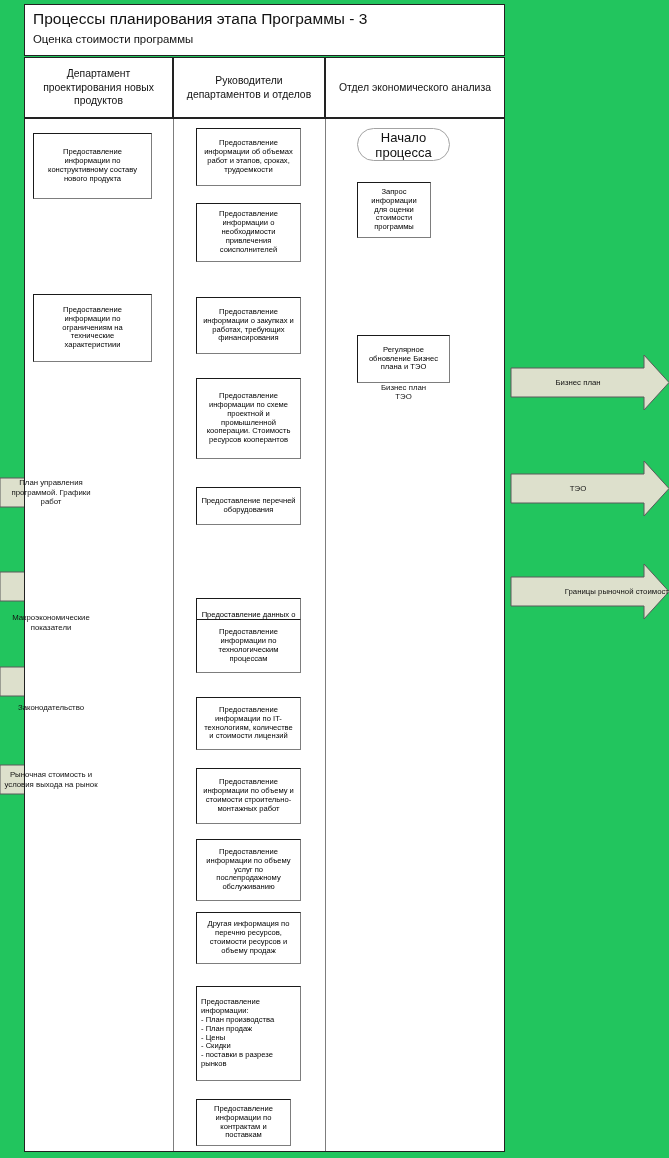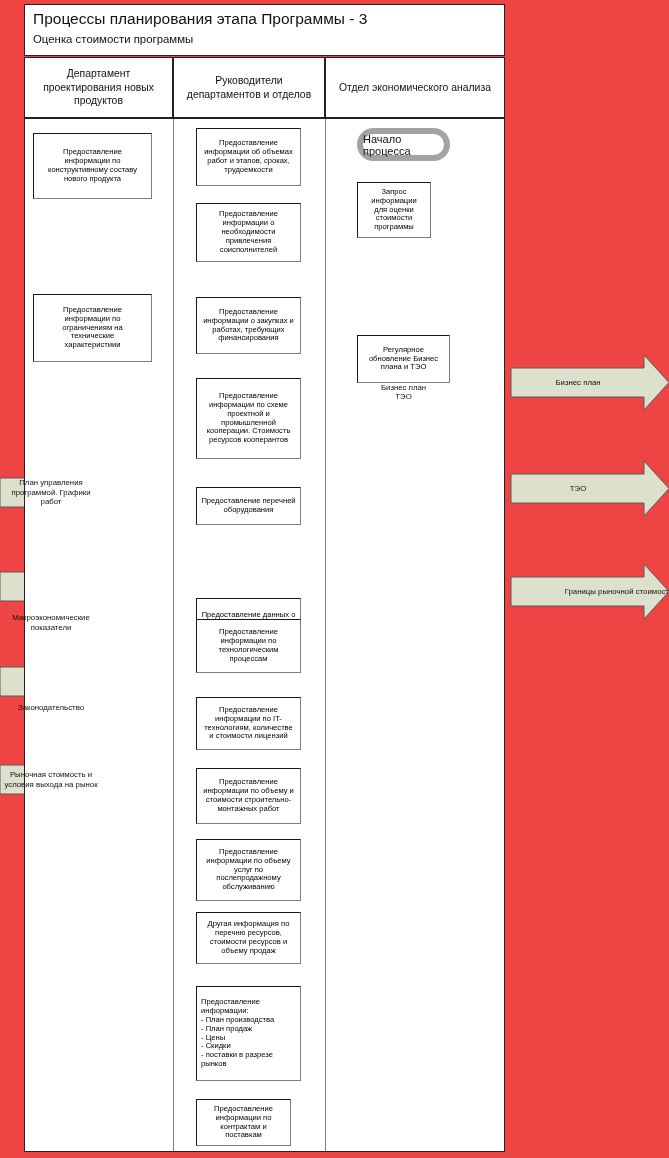--- a/index.html
+++ b/index.html
@@ -5,21 +5,21 @@
   html,body{margin:0;padding:0;background:#ffffff;}
   body{
     font-family:"Liberation Sans","DejaVu Sans",sans-serif;
     color:#000;
   }
   #stage{
     position:relative;
     width:669px;
     height:1158px;
     overflow:hidden;
-    background:#ef4444;
+    background:#22c55e;
   }
   #svglayer{
     position:absolute; left:0; top:0;
     width:669px; height:1158px;
     pointer-events:none;
   }
   .node{
     position:absolute;
     box-sizing:border-box;
     display:flex;
@@ -87,28 +87,28 @@
     text-align:center;
     font-size:7.8px;
     line-height:1.25;
     white-space:pre-line;
     color:#111;
     pointer-events:none;
   }
   .term{
     position:absolute;
     box-sizing:border-box;
-    border:6px solid #a3a3a3;
+    border:1px solid #a3a3a3;
     border-radius:999px;
     background:#fff;
     display:flex;
     align-items:center;
     justify-content:center;
-    text-align:left;
-    font-size:11px;
+    text-align:center;
+    font-size:13px;
     color:#111;
   }
   .doc-lbl{
     position:absolute;
     display:flex;
     align-items:center;
     justify-content:center;
     text-align:center;
     font-size:7.8px;
     line-height:1.2;

